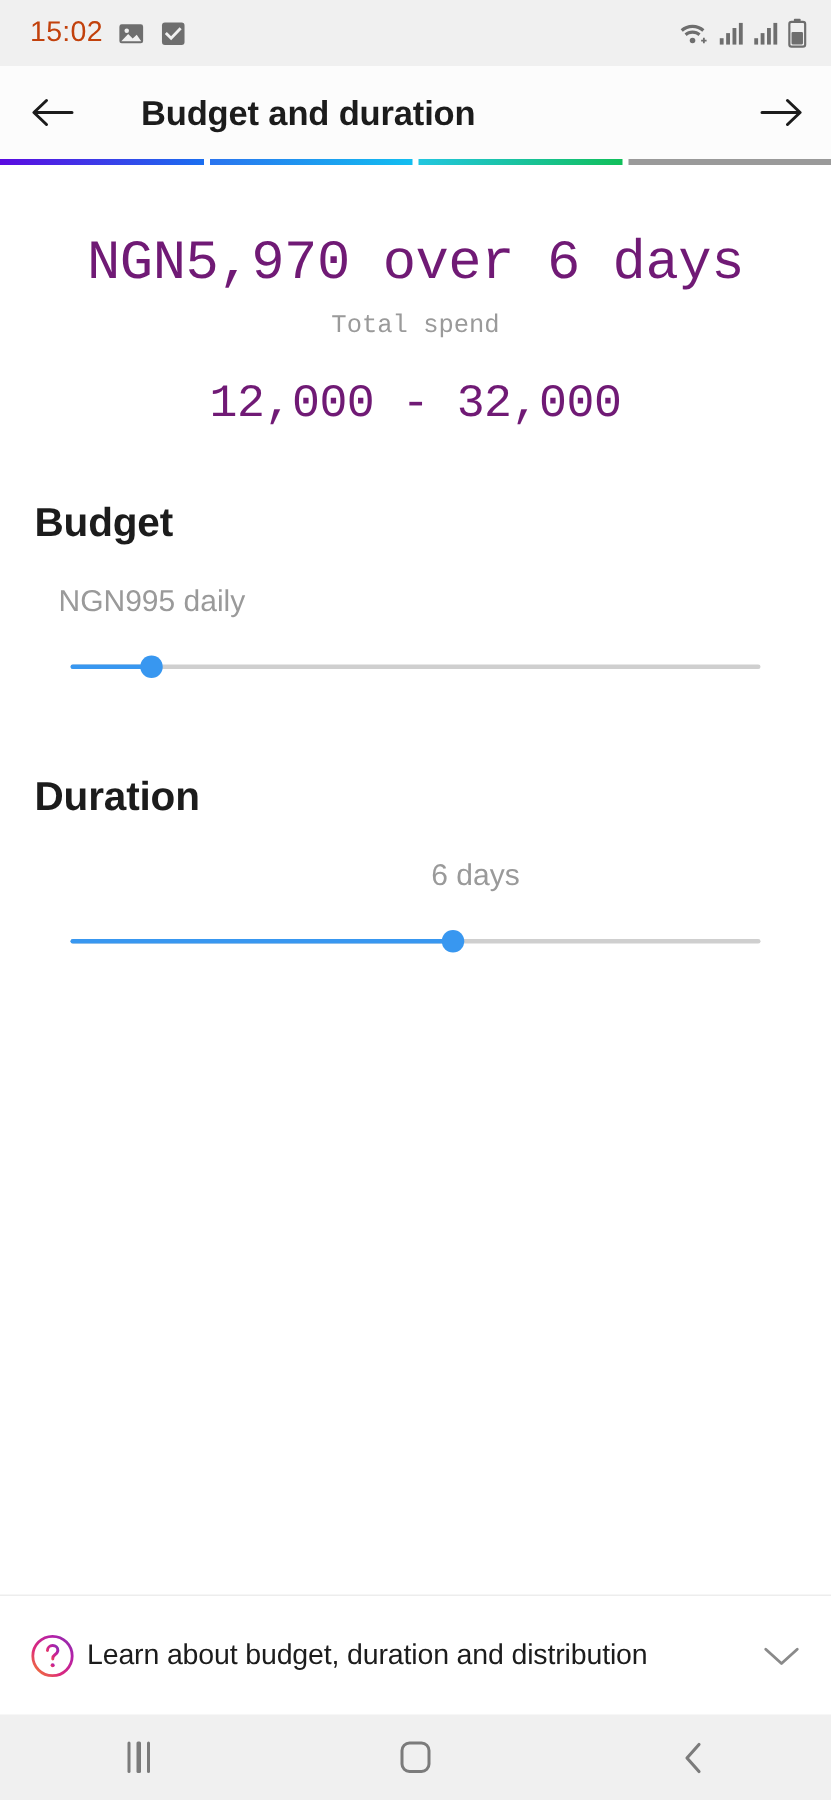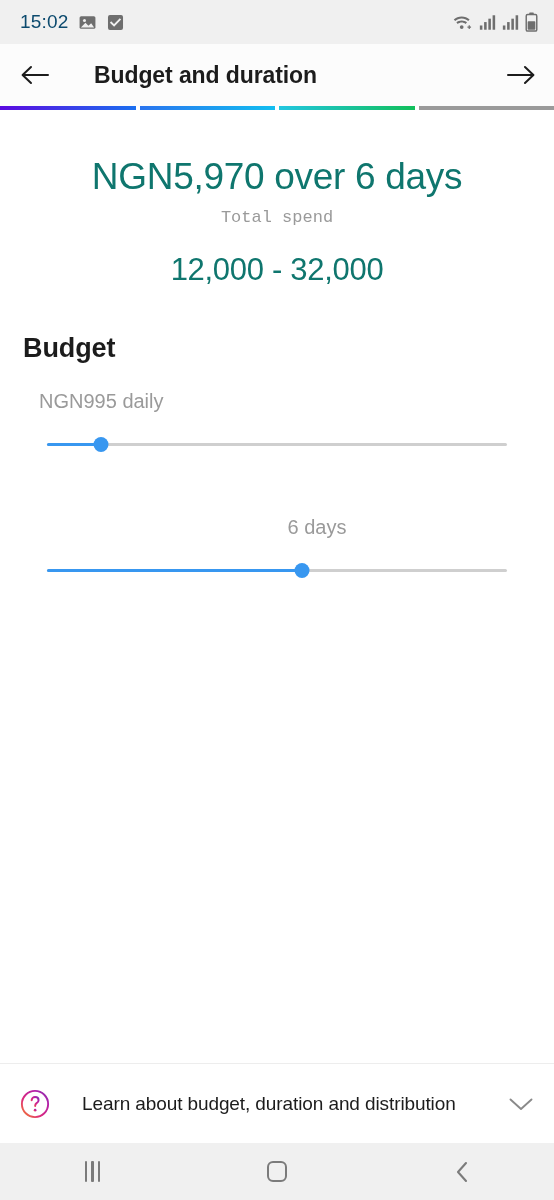--- a/index.html
+++ b/index.html
@@ -26,21 +26,21 @@
     padding: 0 16px 0 20px;
     box-sizing: border-box;
   }
   .status-left {
     display: flex;
     align-items: center;
     gap: 9px;
   }
   .status-time {
     font-size: 19px;
-    color: #0c4a6e;
+    color: #c2410c;
     letter-spacing: 0.2px;
   }
   .status-right {
     display: flex;
     align-items: center;
     gap: 6px;
   }
   .si { display: block; }
 
   
@@ -88,24 +88,25 @@
   
   .content {
     background: #ffffff;
     padding-top: 44px;
   }
   .summary-block {
     text-align: center;
   }
   .summary-main {
     font-size: 37px;
-    color: #0f766e;
+    color: #701a75;
     font-weight: normal;
     line-height: 1.22;
     letter-spacing: -0.3px;
+    font-family: Liberation Mono, monospace;
   }
   .summary-sub {
     font-size: 17px;
     color: #9a9a9a;
     margin-top: 9px;
     font-family: Liberation Mono, monospace;
   }
   .summary-block.second {
     margin-top: 24px;
   }
@@ -192,21 +193,21 @@
   }
   .help-icon {
     width: 30px;
     height: 30px;
     flex-shrink: 0;
   }
   .footer-text {
     flex: 1;
     font-size: 19px;
     color: #1c1c1c;
-    margin-left: 32px;
+    margin-left: 8px;
     letter-spacing: -0.1px;
   }
   .footer-chev {
     width: 30px;
     height: 30px;
     flex-shrink: 0;
     display: flex;
     align-items: center;
     justify-content: center;
   }
@@ -330,20 +331,21 @@
       <div class="slider-value" id="budget-value" style="left: 78.28px;">NGN995 daily</div>
       <div class="slider-track-holder">
         <div class="slider-track"></div>
         <div class="slider-fill" id="budget-fill" style="width: 11.8%;"></div>
         <div class="slider-thumb" id="budget-thumb" style="left: 11.8%;"></div>
       </div>
     </div>
   </div>
 
   <div class="section duration-section">
+    <div class="section-label">Duration</div>
     <div class="slider-wrap">
       <div class="slider-value" id="duration-value" style="left: 294px;">6 days</div>
       <div class="slider-track-holder">
         <div class="slider-track"></div>
         <div class="slider-fill" id="duration-fill" style="width: 55.5%;"></div>
         <div class="slider-thumb" id="duration-thumb" style="left: 55.5%;"></div>
       </div>
     </div>
   </div>
 

